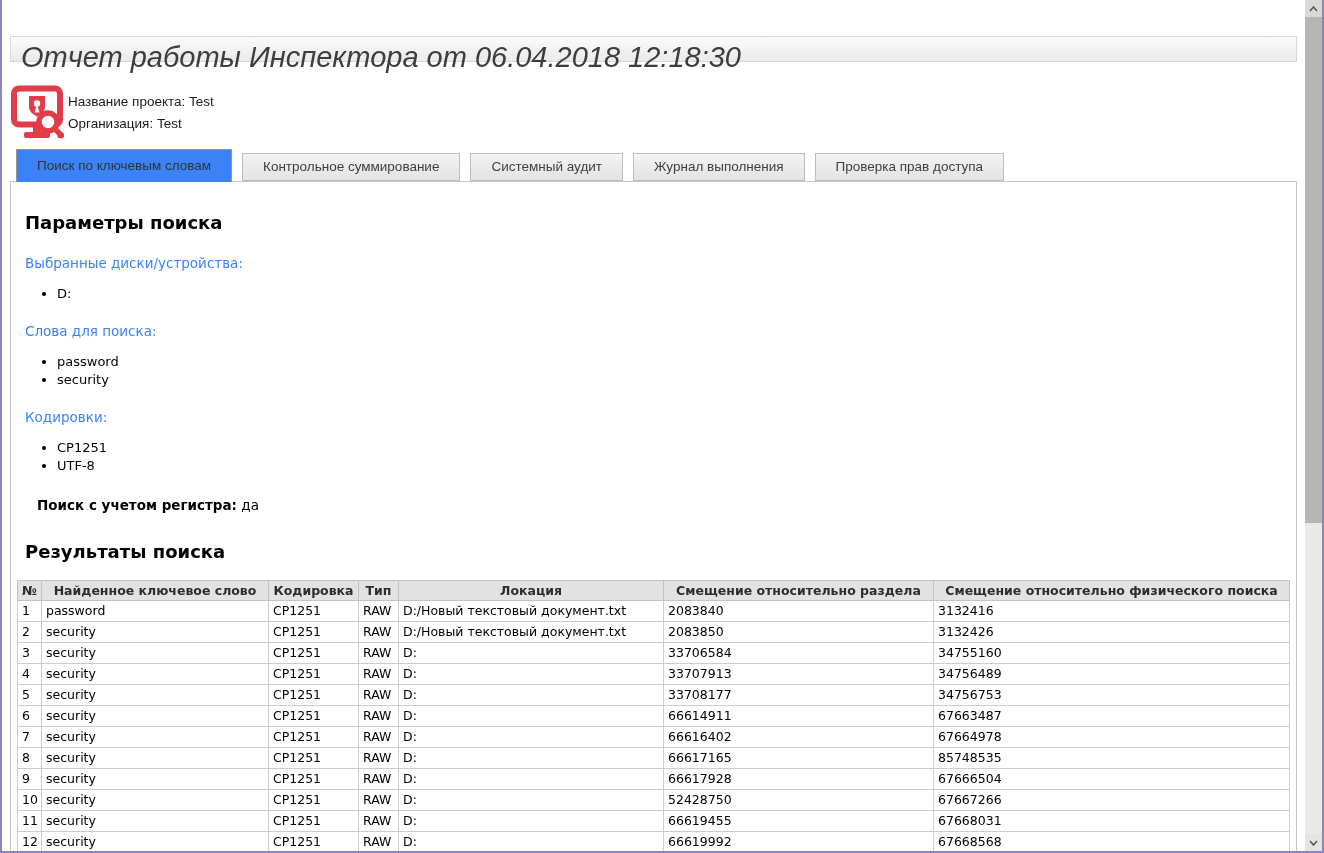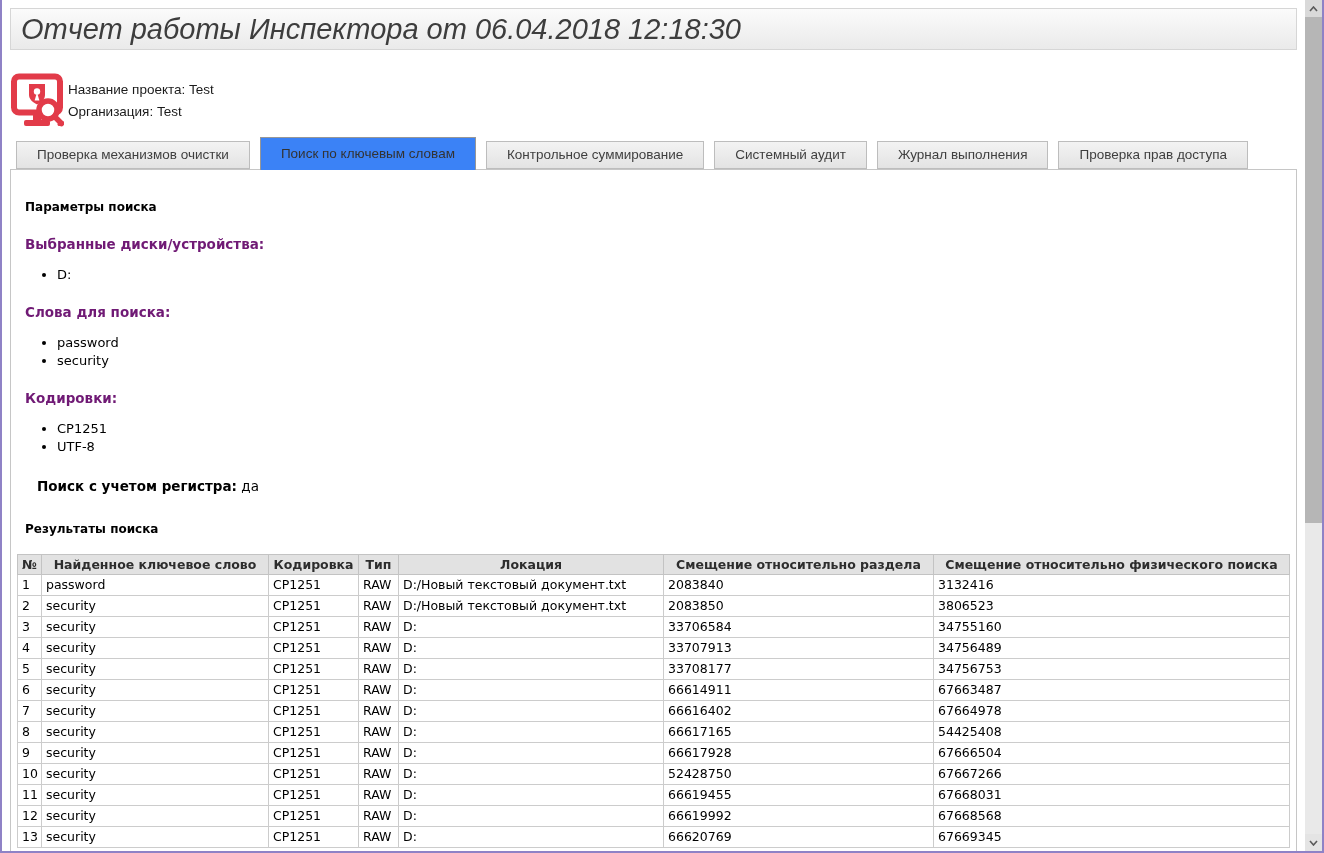--- a/index.html
+++ b/index.html
@@ -10,22 +10,23 @@
   html,body{margin:0;padding:0;background:#fff;}
   body{width:1324px;height:853px;overflow:hidden;font-family:"DejaVu Sans",sans-serif;}
   .window{
     box-sizing:border-box;position:relative;width:1324px;height:853px;background:#fff;
     border-left:2px solid var(--purple);border-right:2px solid var(--purple);border-bottom:2px solid var(--purple);
   }
   .main{position:absolute;top:0;left:0;right:19px;bottom:0;padding:8px 6px 0 8px;overflow:hidden;}
 
   
   .title-bar{
-    box-sizing:border-box;height:42px;border:1px solid #d6d6d6;
+    box-sizing:border-box;height:26px;border:1px solid #d6d6d6;
     background:linear-gradient(#fbfbfb,#eaeaea);
+    margin-top:28px;
   }
   .title-bar h1{
     margin:0;padding:1px 10px 0 10px;
     font-family:"Liberation Sans",sans-serif;font-style:italic;font-weight:400;
     font-size:29px;line-height:38px;color:#3d3d3d;white-space:nowrap;
   }
 
   
   .brand-row{margin-top:22px;height:58px;display:flex;align-items:center;gap:4px;}
   .logo{width:54px;height:58px;flex:0 0 auto;}
@@ -42,23 +43,23 @@
   .tab.active{
     height:33px;line-height:31px;background:#3b82f6;border-color:#979797;border-bottom:none;
     margin-bottom:-1px;color:#333;
   }
 
   
   .panel{
     box-sizing:border-box;height:682px;border:1px solid var(--border-gray);border-bottom:none;
     background:#fff;padding:0 6px;overflow:hidden;position:relative;z-index:1;
   }
-  .panel h2{font-size:12px;font-weight:bold;color:#000;margin:30px 0 0 8px;}
+  .panel h2{font-size:18px;font-weight:bold;color:#000;margin:30px 0 0 8px;}
   .panel h2.results-heading{margin-top:28px;}
-  .panel h3{font-size:13.5px;font-weight:bold;color:#701a75;margin:22px 0 0 8px;}
+  .panel h3{font-size:13.5px;font-weight:normal;color:#3b82f6;margin:22px 0 0 8px;}
   .panel ul{margin:15px 0 0 8px;padding-left:32px;font-size:13px;color:#000;}
   .panel li{margin:3px 0;}
   .case-line{margin:24px 0 0 20px;font-size:13.5px;color:#000;}
   .case-line b{font-weight:bold;}
 
   
   table.results{
     width:100%;margin-top:18px;border-collapse:collapse;table-layout:fixed;
     font-size:12.5px;color:#000;
   }
@@ -106,21 +107,20 @@
           <span>Test</span>
         </div>
         <div>
           <span>Организация:</span>
           <span>Test</span>
         </div>
       </div>
     </div>
 
     <div class="tab-strip">
-        <div class="tab">Проверка механизмов очистки</div>
         <div class="tab active">Поиск по ключевым словам</div>
         <div class="tab">Контрольное суммирование</div>
         <div class="tab">Системный аудит</div>
         <div class="tab">Журнал выполнения</div>
         <div class="tab">Проверка прав доступа</div>
       </div>
 
     <div class="panel">
       <h2>Параметры поиска</h2>
 
@@ -179,21 +179,21 @@
               <td>2083840</td>
               <td>3132416</td>
             </tr>
             <tr>
               <td>2</td>
               <td>security</td>
               <td>CP1251</td>
               <td>RAW</td>
               <td>D:/Новый текстовый документ.txt</td>
               <td>2083850</td>
-              <td>3806523</td>
+              <td>3132426</td>
             </tr>
             <tr>
               <td>3</td>
               <td>security</td>
               <td>CP1251</td>
               <td>RAW</td>
               <td>D:</td>
               <td>33706584</td>
               <td>34755160</td>
             </tr>
@@ -233,21 +233,21 @@
               <td>66616402</td>
               <td>67664978</td>
             </tr>
             <tr>
               <td>8</td>
               <td>security</td>
               <td>CP1251</td>
               <td>RAW</td>
               <td>D:</td>
               <td>66617165</td>
-              <td>54425408</td>
+              <td>85748535</td>
             </tr>
             <tr>
               <td>9</td>
               <td>security</td>
               <td>CP1251</td>
               <td>RAW</td>
               <td>D:</td>
               <td>66617928</td>
               <td>67666504</td>
             </tr>

